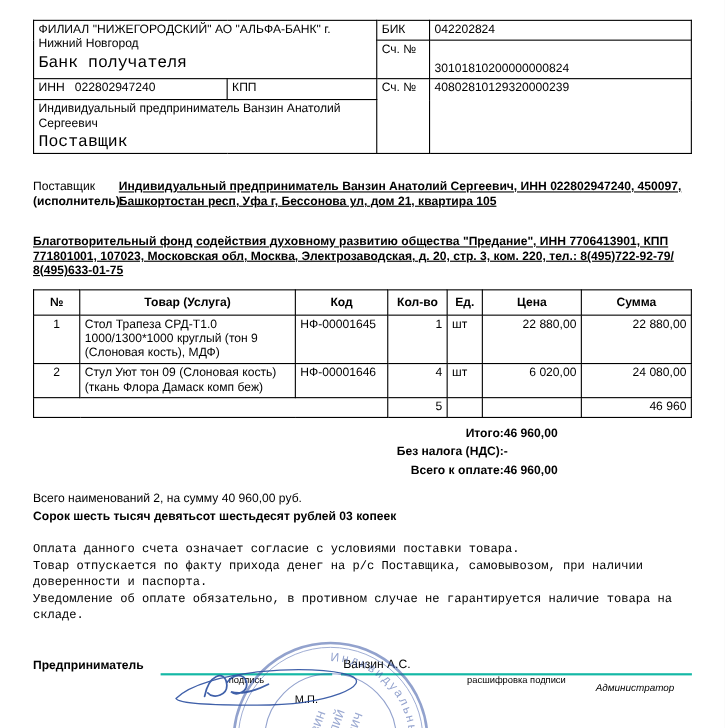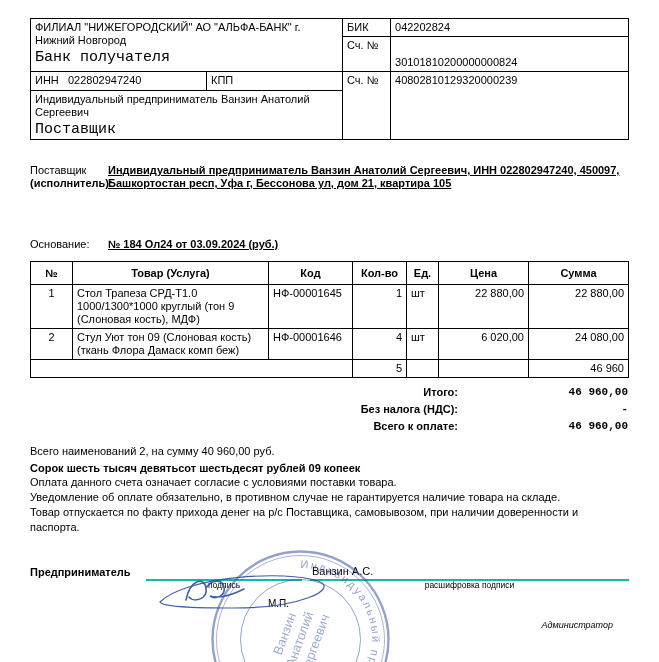--- a/index.html
+++ b/index.html
@@ -30,26 +30,26 @@
   
   .items{margin-top:10px;}
   .items td{padding:2px 4px;}
   .items .hdr td{font-weight:bold;text-align:center;vertical-align:middle;height:18px;}
   .num{text-align:right;}
   .ctr{text-align:center;}
   .subtotal td{height:12px;}
   
   .totals{margin-top:8px;width:598px;}
   .totals-row{display:flex;justify-content:flex-end;font-weight:bold;margin-bottom:4px;}
-  .totals-val{width:170px;text-align:right;font-family:Liberation Mono, monospace;}
+  .totals-val{width:170px;text-align:left;}
   
   .summary{margin-top:12px;}
   .summary .words{font-weight:bold;margin-top:4px;}
   
-  .terms{line-height:15px;}
+  .terms{margin-top:16px;line-height:15px;font-family:Liberation Mono, monospace;}
   
   .sig-wrap{position:relative;margin-top:26px;}
   .sig-row{display:flex;align-items:flex-end;justify-content:center;}
   .sig-role{font-weight:bold;width:116px;flex:0 0 116px;padding-bottom:2px;}
   .sig-line{position:relative;border-bottom:2px solid #14b8a6;height:18px;}
   .sig-line .cap{position:absolute;top:100%;left:0;right:0;text-align:center;
                  font-size:8.5px;line-height:10px;margin-top:1px;}
   .line1{width:156px;flex:0 0 156px;}
   .line2{flex:1;margin-left:8px;display:flex;align-items:flex-end;}
   .line2 .name{padding:0 0 1px 2px;}
@@ -107,24 +107,21 @@
 
   <div class="parties">
     <div class="party-row">
       <div class="party-label">
         <div>Поставщик</div>
         <div class="sub">(исполнитель):</div>
       </div>
       <div class="party-value">Индивидуальный предприниматель Ванзин Анатолий Сергеевич,  ИНН 022802947240, 450097, Башкортостан респ, Уфа г, Бессонова ул, дом 21, квартира 105</div>
     </div>
     <div class="party-row">
-    </div>
-    <div class="party-row">
-      <div class="party-label">Основание:</div>
-      <div class="party-value">№ 184 Ол24 от 03.09.2024 (руб.)</div>
+      <div class="party-value">Благотворительный фонд содействия духовному развитию общества "Предание", ИНН 7706413901,  КПП 771801001,  107023, Московская обл, Москва, Электрозаводская, д. 20, стр. 3, ком. 220,  тел.: 8(495)722-92-79/ 8(495)633-01-75</div>
     </div>
   </div>
 
   <table class="items">
     <colgroup>
       <col style="width:42px">
         <col style="width:196px">
         <col style="width:84px">
       <col style="width:54px">
         <col style="width:32px">
@@ -179,27 +176,27 @@
         <div class="totals-val">-</div>
     </div>
     <div class="totals-row">
       <div>Всего к оплате:</div>
         <div class="totals-val">46 960,00</div>
     </div>
   </div>
 
   <div class="summary">
     <div>Всего наименований 2, на сумму 40 960,00 руб.</div>
-    <div class="words">Сорок шесть тысяч девятьсот шестьдесят рублей 09 копеек</div>
+    <div class="words">Сорок шесть тысяч девятьсот шестьдесят рублей 03 копеек</div>
   </div>
 
   <div class="terms">
     <div>Оплата данного счета означает согласие с условиями поставки товара.</div>
+    <div>Товар отпускается по факту прихода денег на р/с Поставщика, самовывозом, при наличии доверенности и паспорта.</div>
     <div>Уведомление об оплате обязательно, в противном случае не гарантируется наличие товара на складе.</div>
-    <div>Товар отпускается по факту прихода денег на р/с Поставщика, самовывозом, при наличии доверенности и паспорта.</div>
   </div>
 
   <div class="sig-wrap">
     <div class="sig-row">
       <div class="sig-role">Предприниматель</div>
       <div class="sig-line line1">
         <div class="cap">подпись</div>
       </div>
       <div class="sig-line line2">
         <span class="name">Ванзин А.С.</span>

